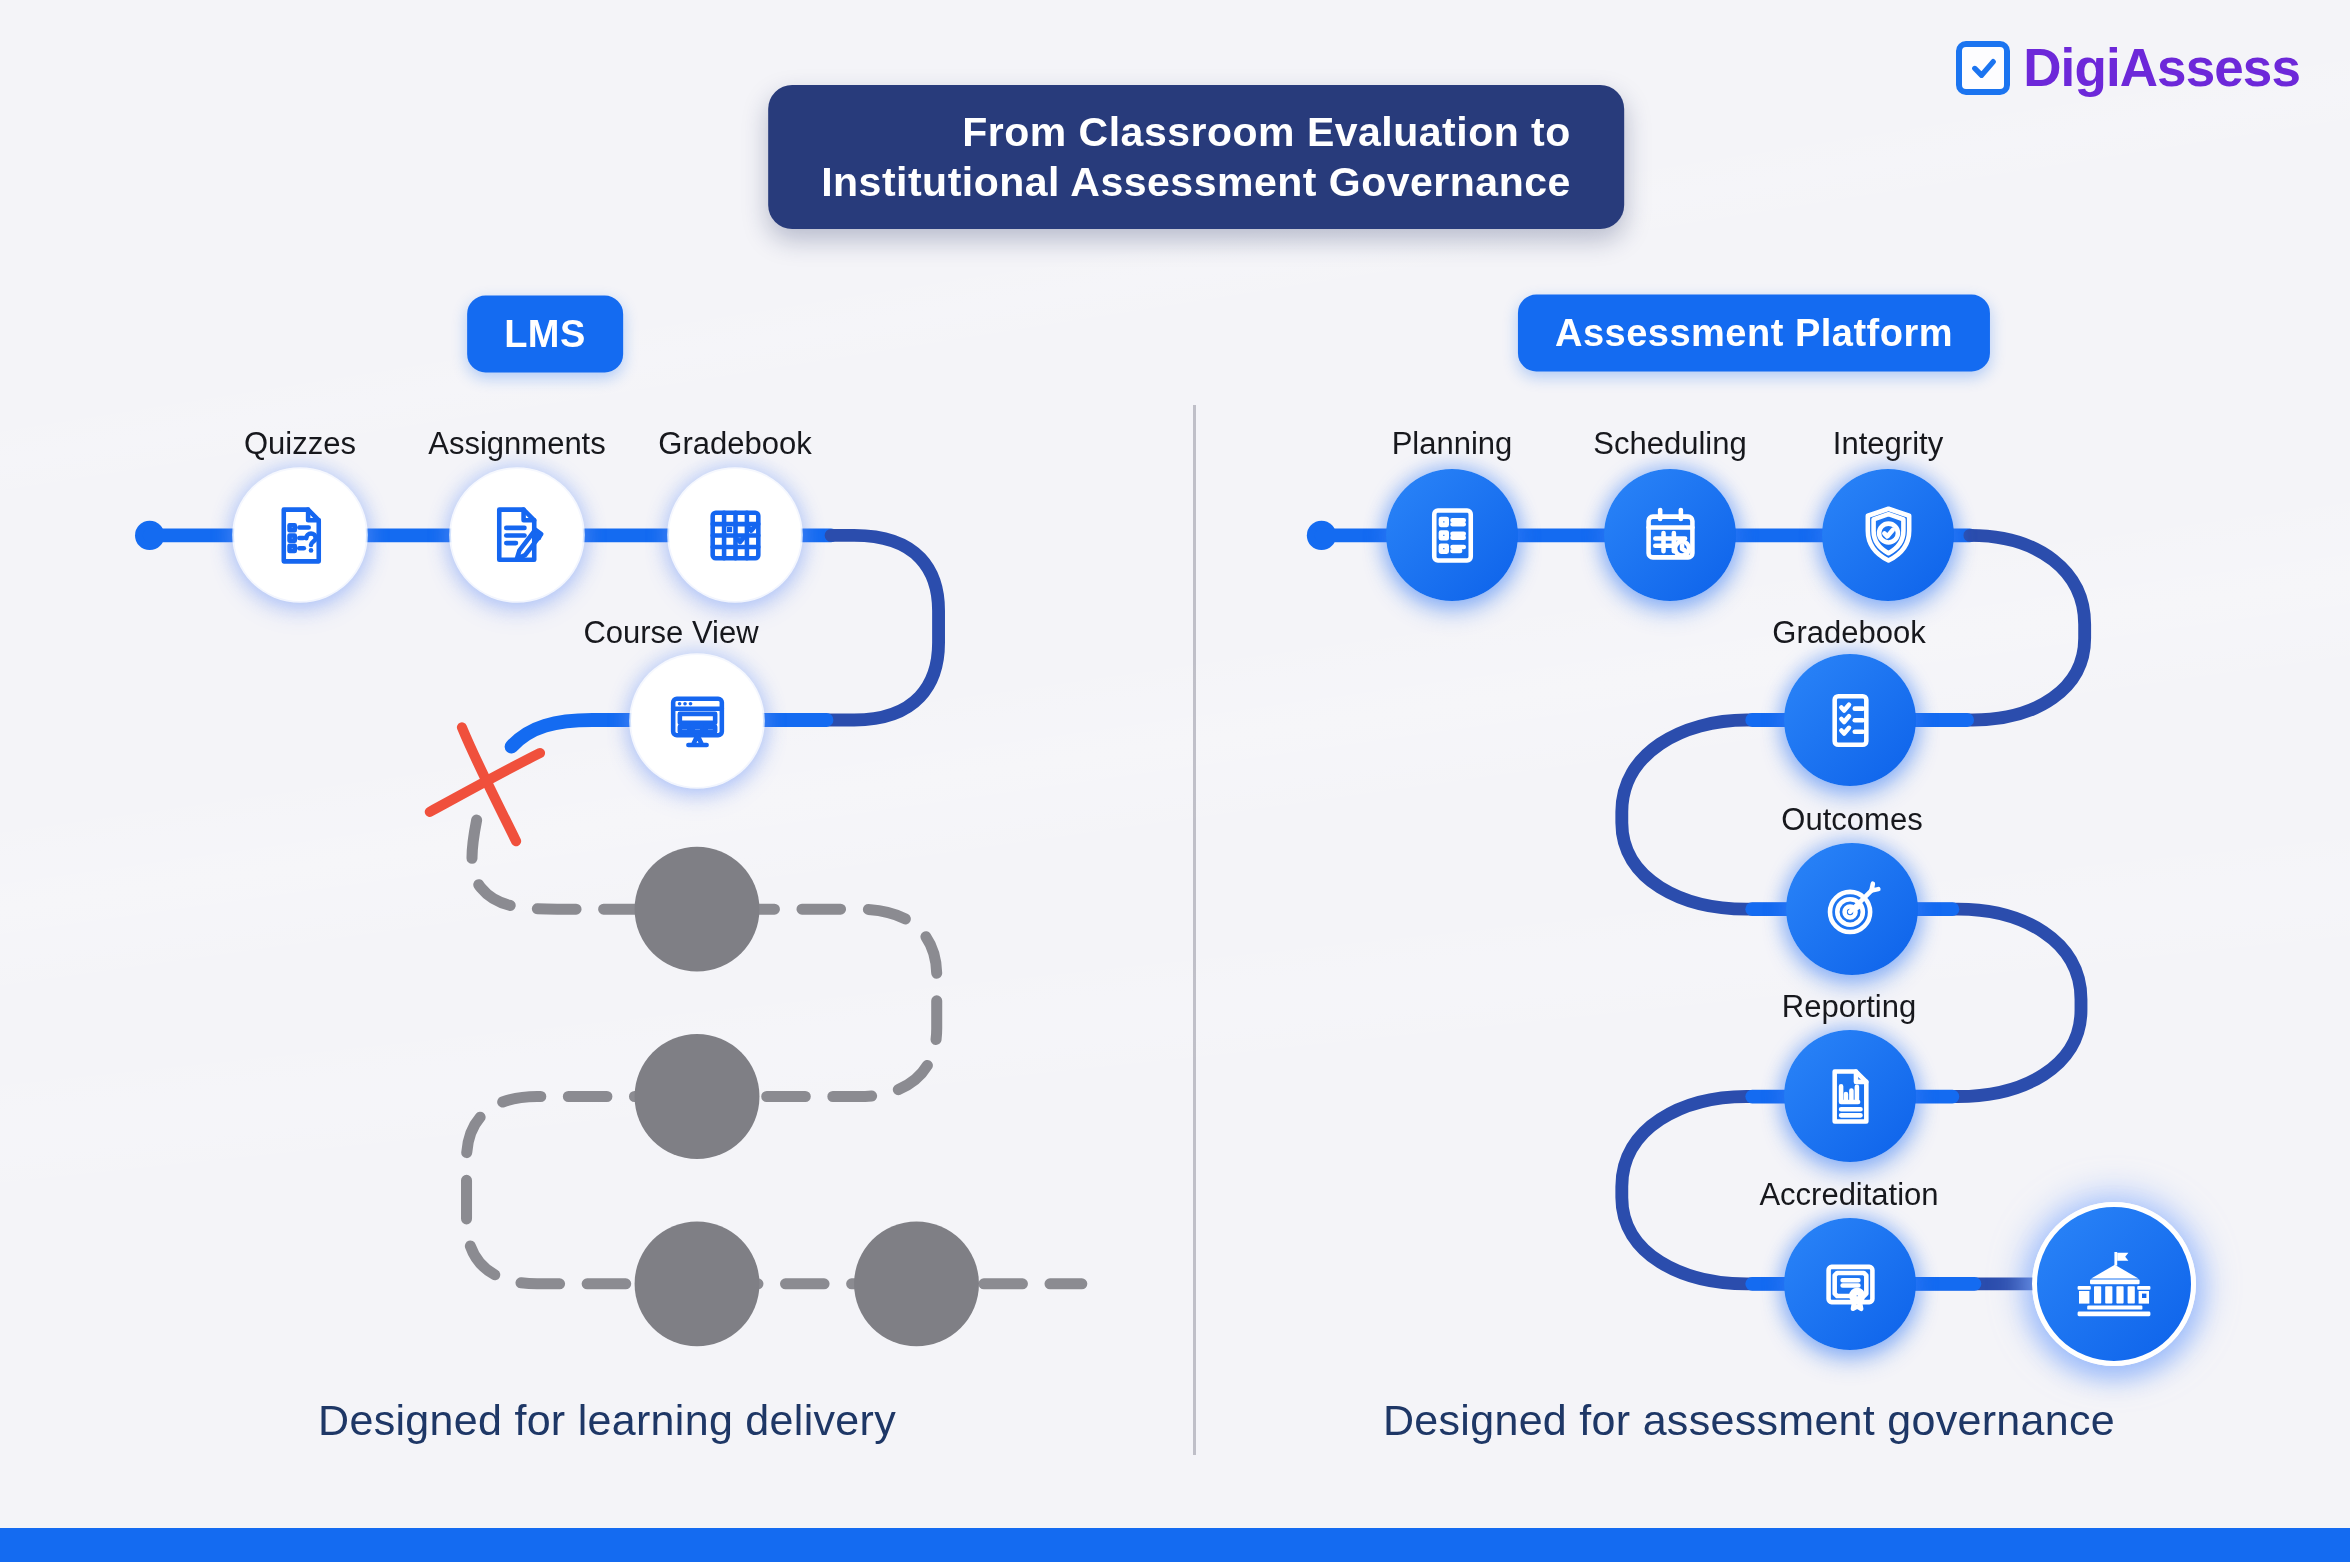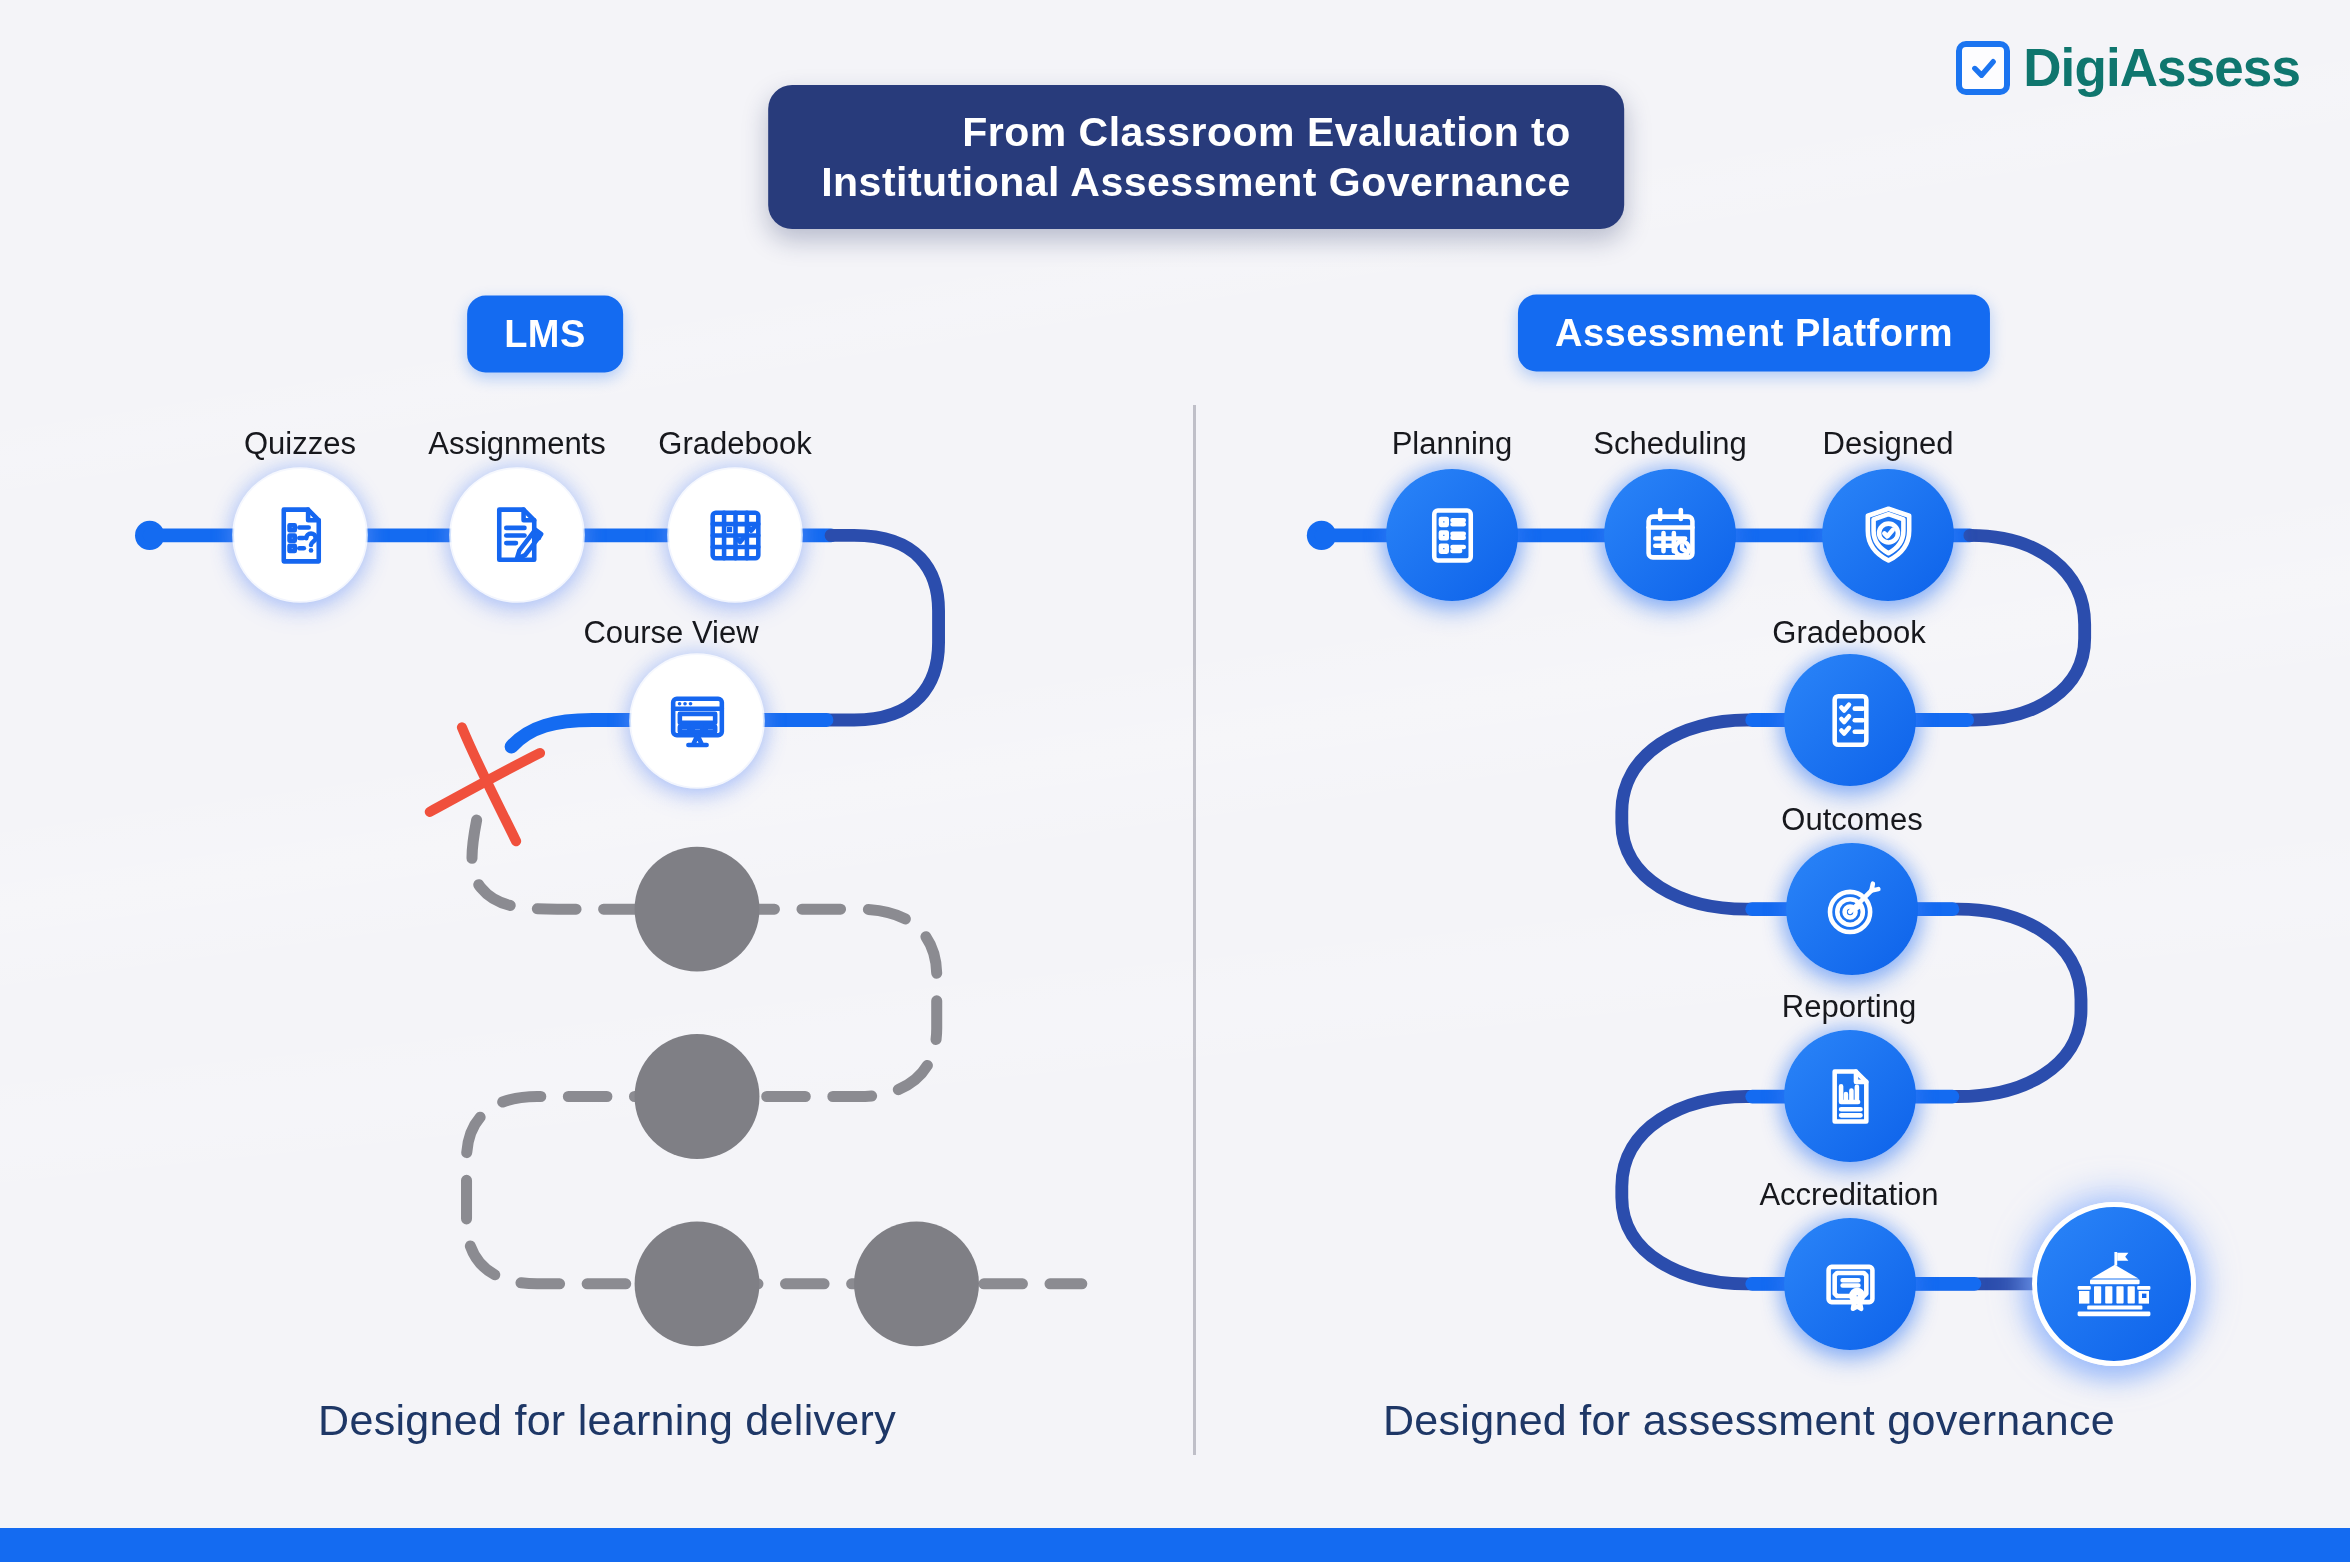--- a/index.html
+++ b/index.html
@@ -30,21 +30,21 @@
   .title-box{
     position:absolute;left:1196px;top:85px;transform:translateX(-50%);
     background:var(--navy-title);color:#fff;border-radius:24px;
     padding:22px 53px;text-align:right;
     font-weight:700;font-size:41px;line-height:1.22;letter-spacing:0.5px;
     box-shadow:0 11px 26px rgba(25,40,95,.28);white-space:nowrap;z-index:6;
   }
   .logo{position:absolute;top:37px;right:51px;display:flex;align-items:center;gap:13px;z-index:6;}
   .logo-box{width:42px;height:42px;border:6.4px solid #1b74f0;border-radius:10px;background:#fdfdff;
     display:flex;align-items:center;justify-content:center;}
-  .logo-text{font-size:53px;font-weight:800;color:#0f766e;letter-spacing:-0.9px;}
+  .logo-text{font-size:53px;font-weight:800;color:#6d28d9;letter-spacing:-0.9px;}
 
   
   .badge{
     position:absolute;transform:translate(-50%,-50%);
     background:var(--accent-blue);color:#fff;border-radius:18.4px;
     font-weight:700;font-size:38px;padding:17px 37px;letter-spacing:0.5px;
     box-shadow:0 5.5px 14.7px rgba(20,107,241,.30);white-space:nowrap;z-index:6;
   }
   .badge.lms{left:545px;top:334px;}
   .badge.ap{left:1754px;top:333px;}
@@ -273,21 +273,21 @@
       <rect class="cut" x="19" y="14.4" width="1.1" height="1.1" stroke-width="0"></rect>
     </svg>
   </div>
 
   <div class="lbl" style="left:300px;top:444px">Quizzes</div>
   <div class="lbl" style="left:517px;top:444px">Assignments</div>
   <div class="lbl" style="left:735px;top:444px">Gradebook</div>
   <div class="lbl" style="left:671px;top:633px">Course View</div>
   <div class="lbl" style="left:1452px;top:444px">Planning</div>
   <div class="lbl" style="left:1670px;top:444px">Scheduling</div>
-  <div class="lbl" style="left:1888px;top:444px">Designed</div>
+  <div class="lbl" style="left:1888px;top:444px">Integrity</div>
   <div class="lbl" style="left:1849px;top:633px">Gradebook</div>
   <div class="lbl" style="left:1852px;top:820px">Outcomes</div>
   <div class="lbl" style="left:1849px;top:1007px">Reporting</div>
   <div class="lbl" style="left:1849px;top:1195px">Accreditation</div>
 
   <div class="caption" style="left:607px;top:1420px">Designed for learning delivery</div>
   <div class="caption" style="left:1749px;top:1420px">Designed for assessment governance</div>
 
   <div class="bottom-bar"></div>
 </div>

